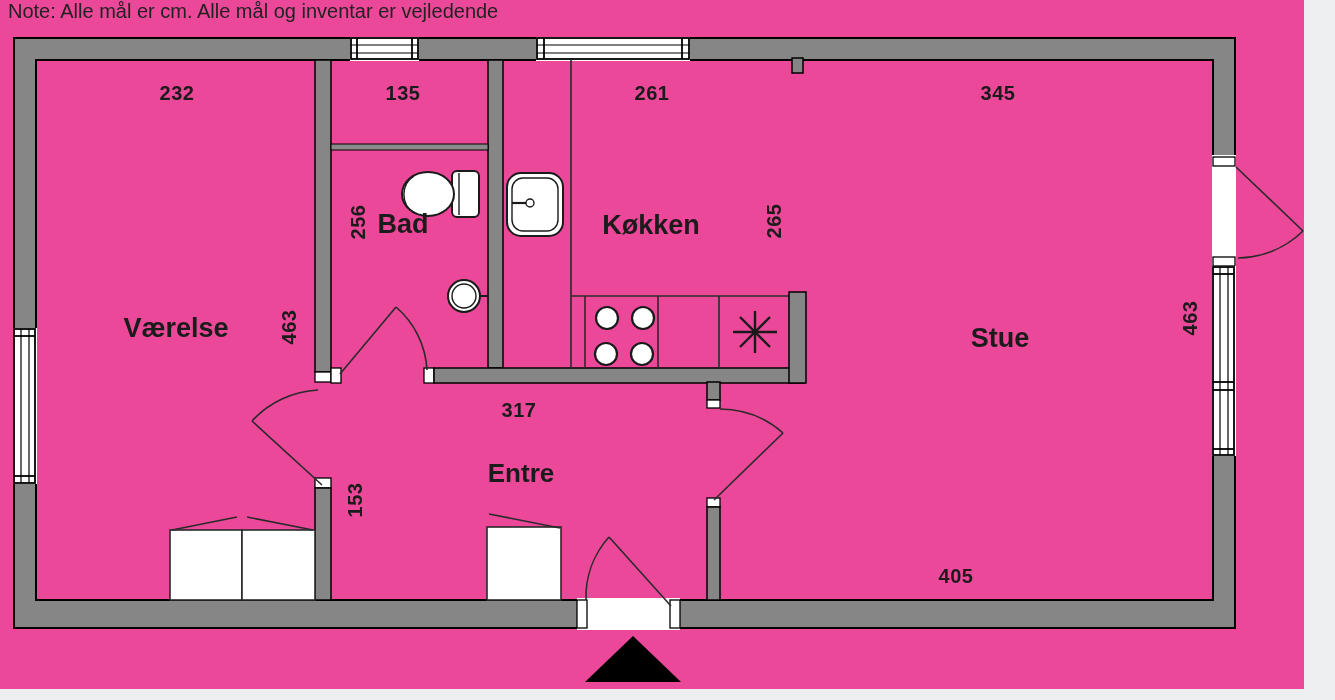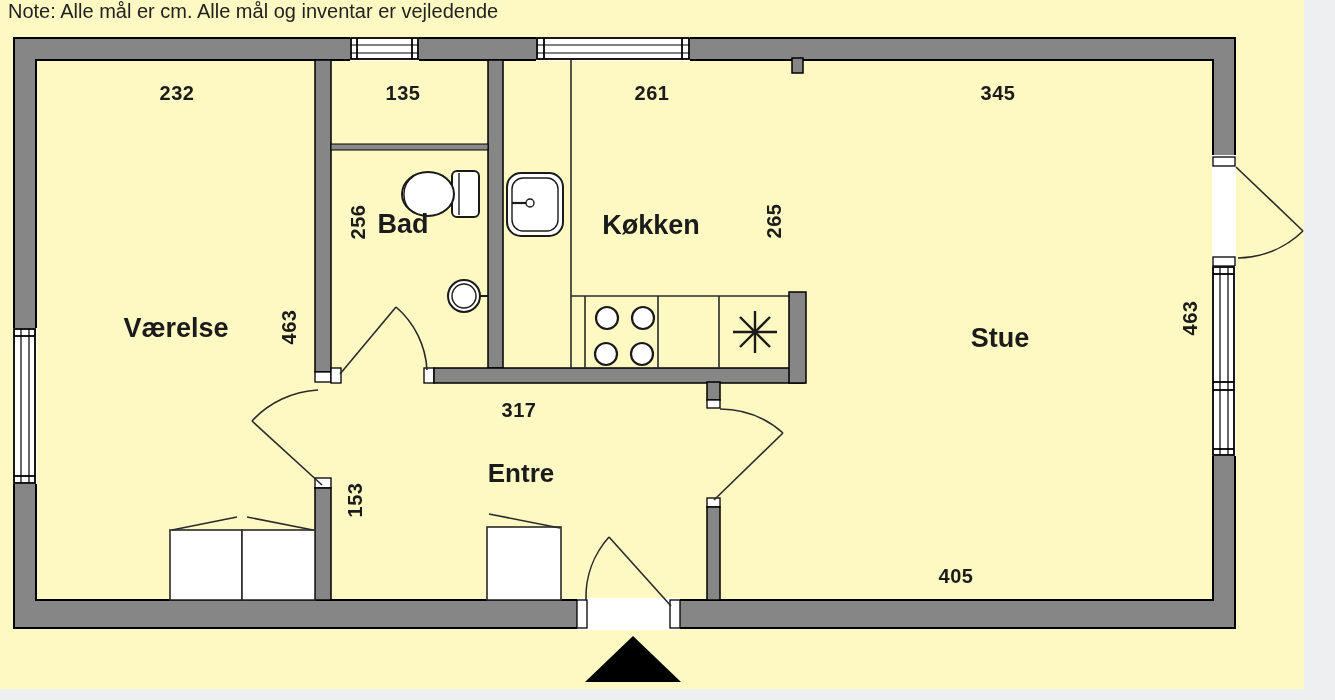--- a/index.html
+++ b/index.html
@@ -1,16 +1,16 @@
 <!DOCTYPE html>
 <html><head>
 <meta charset="utf-8">
 <style>
   html,body{margin:0;padding:0;background:#ffffff;}
-  #stage{position:relative;width:1335px;height:700px;background:#fef9c3;overflow:hidden;
+  #stage{position:relative;width:1335px;height:700px;background:#ec4899;overflow:hidden;
          font-family:"Liberation Sans", sans-serif;}
   svg{display:block}
   text{fill:#1b1b1b;}
   .dim{font-size:20px;font-weight:600;letter-spacing:0.5px;}
   .room{font-size:27px;font-weight:700;}
   .note{font-size:20px;font-weight:400;fill:#222;}
   .wall{fill:#868686;stroke:#000;stroke-width:2;}
   .iwall{fill:#868686;stroke:#000;stroke-width:1.5;}
   .jamb{fill:#ffffff;stroke:#000;stroke-width:1.3;}
   .erase{fill:#ffffff;stroke:none;}

